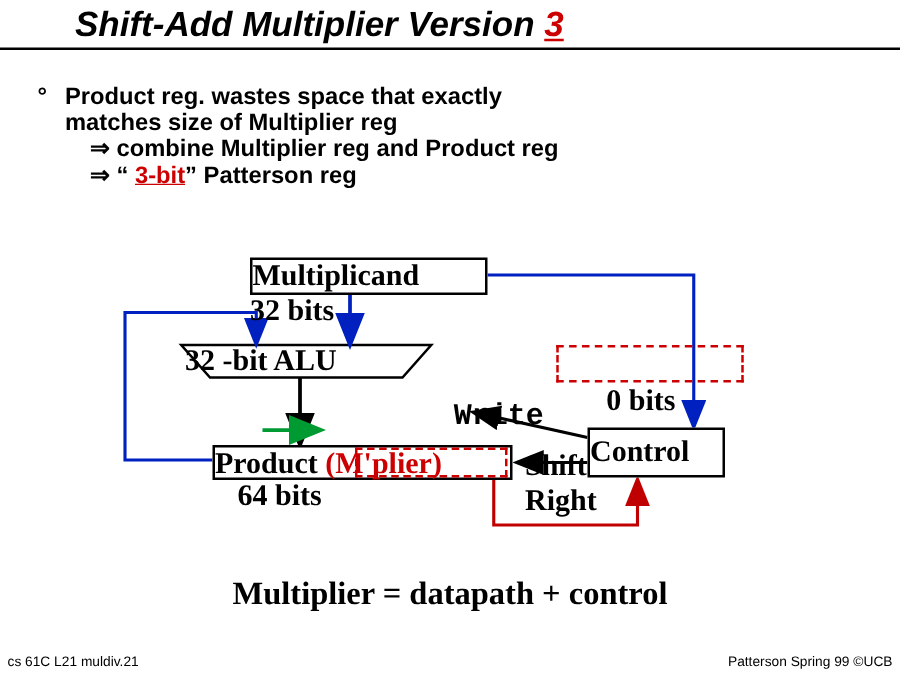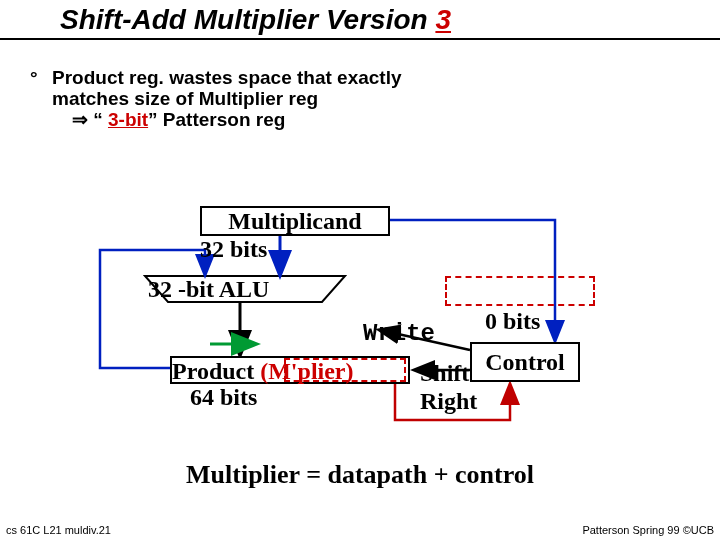--- a/index.html
+++ b/index.html
@@ -35,21 +35,21 @@
   }
   .bullet-block .deg { display:inline-block; width:22px; }
   .bullet-block .arrow { font-family: serif; }
   .bullet-block .red { color: #c00; text-decoration: underline; }
 
   
   .box {
     position: absolute;
     border: 2px solid #000;
     background: #fff;
-    text-align: center;
+    text-align: left;
     font-size: 24px;
     font-weight: bold;
   }
   .label {
     position: absolute;
     font-size: 24px;
     font-weight: bold;
     text-align: left;
   }
   svg.diagram {
@@ -104,20 +104,23 @@
   <span>Shift-Add Multiplier Version </span><span class="red">3</span>
 </div>
 <div class="hr"></div>
 
 <div class="bullet-block">
   <div>
     <span class="deg">°</span><span>Product reg. wastes space that exactly</span>
   </div>
   <div style="padding-left:22px;">
     <span>matches size of Multiplier reg</span>
+  </div>
+  <div style="padding-left:42px;">
+    <span class="arrow">⇒</span><span> combine Multiplier reg and Product reg</span>
   </div>
   <div style="padding-left:42px;">
     <span class="arrow">⇒</span><span> “ </span><span class="red">3-bit</span><span>” Patterson reg</span>
   </div>
 </div>
 
 <svg class="diagram" viewBox="0 0 720 320">
   <defs>
     <marker id="ah-black" markerWidth="10" markerHeight="10" refX="8" refY="4" orient="auto">
       <path d="M0,0 L10,4 L0,8 Z" fill="#000"></path>

